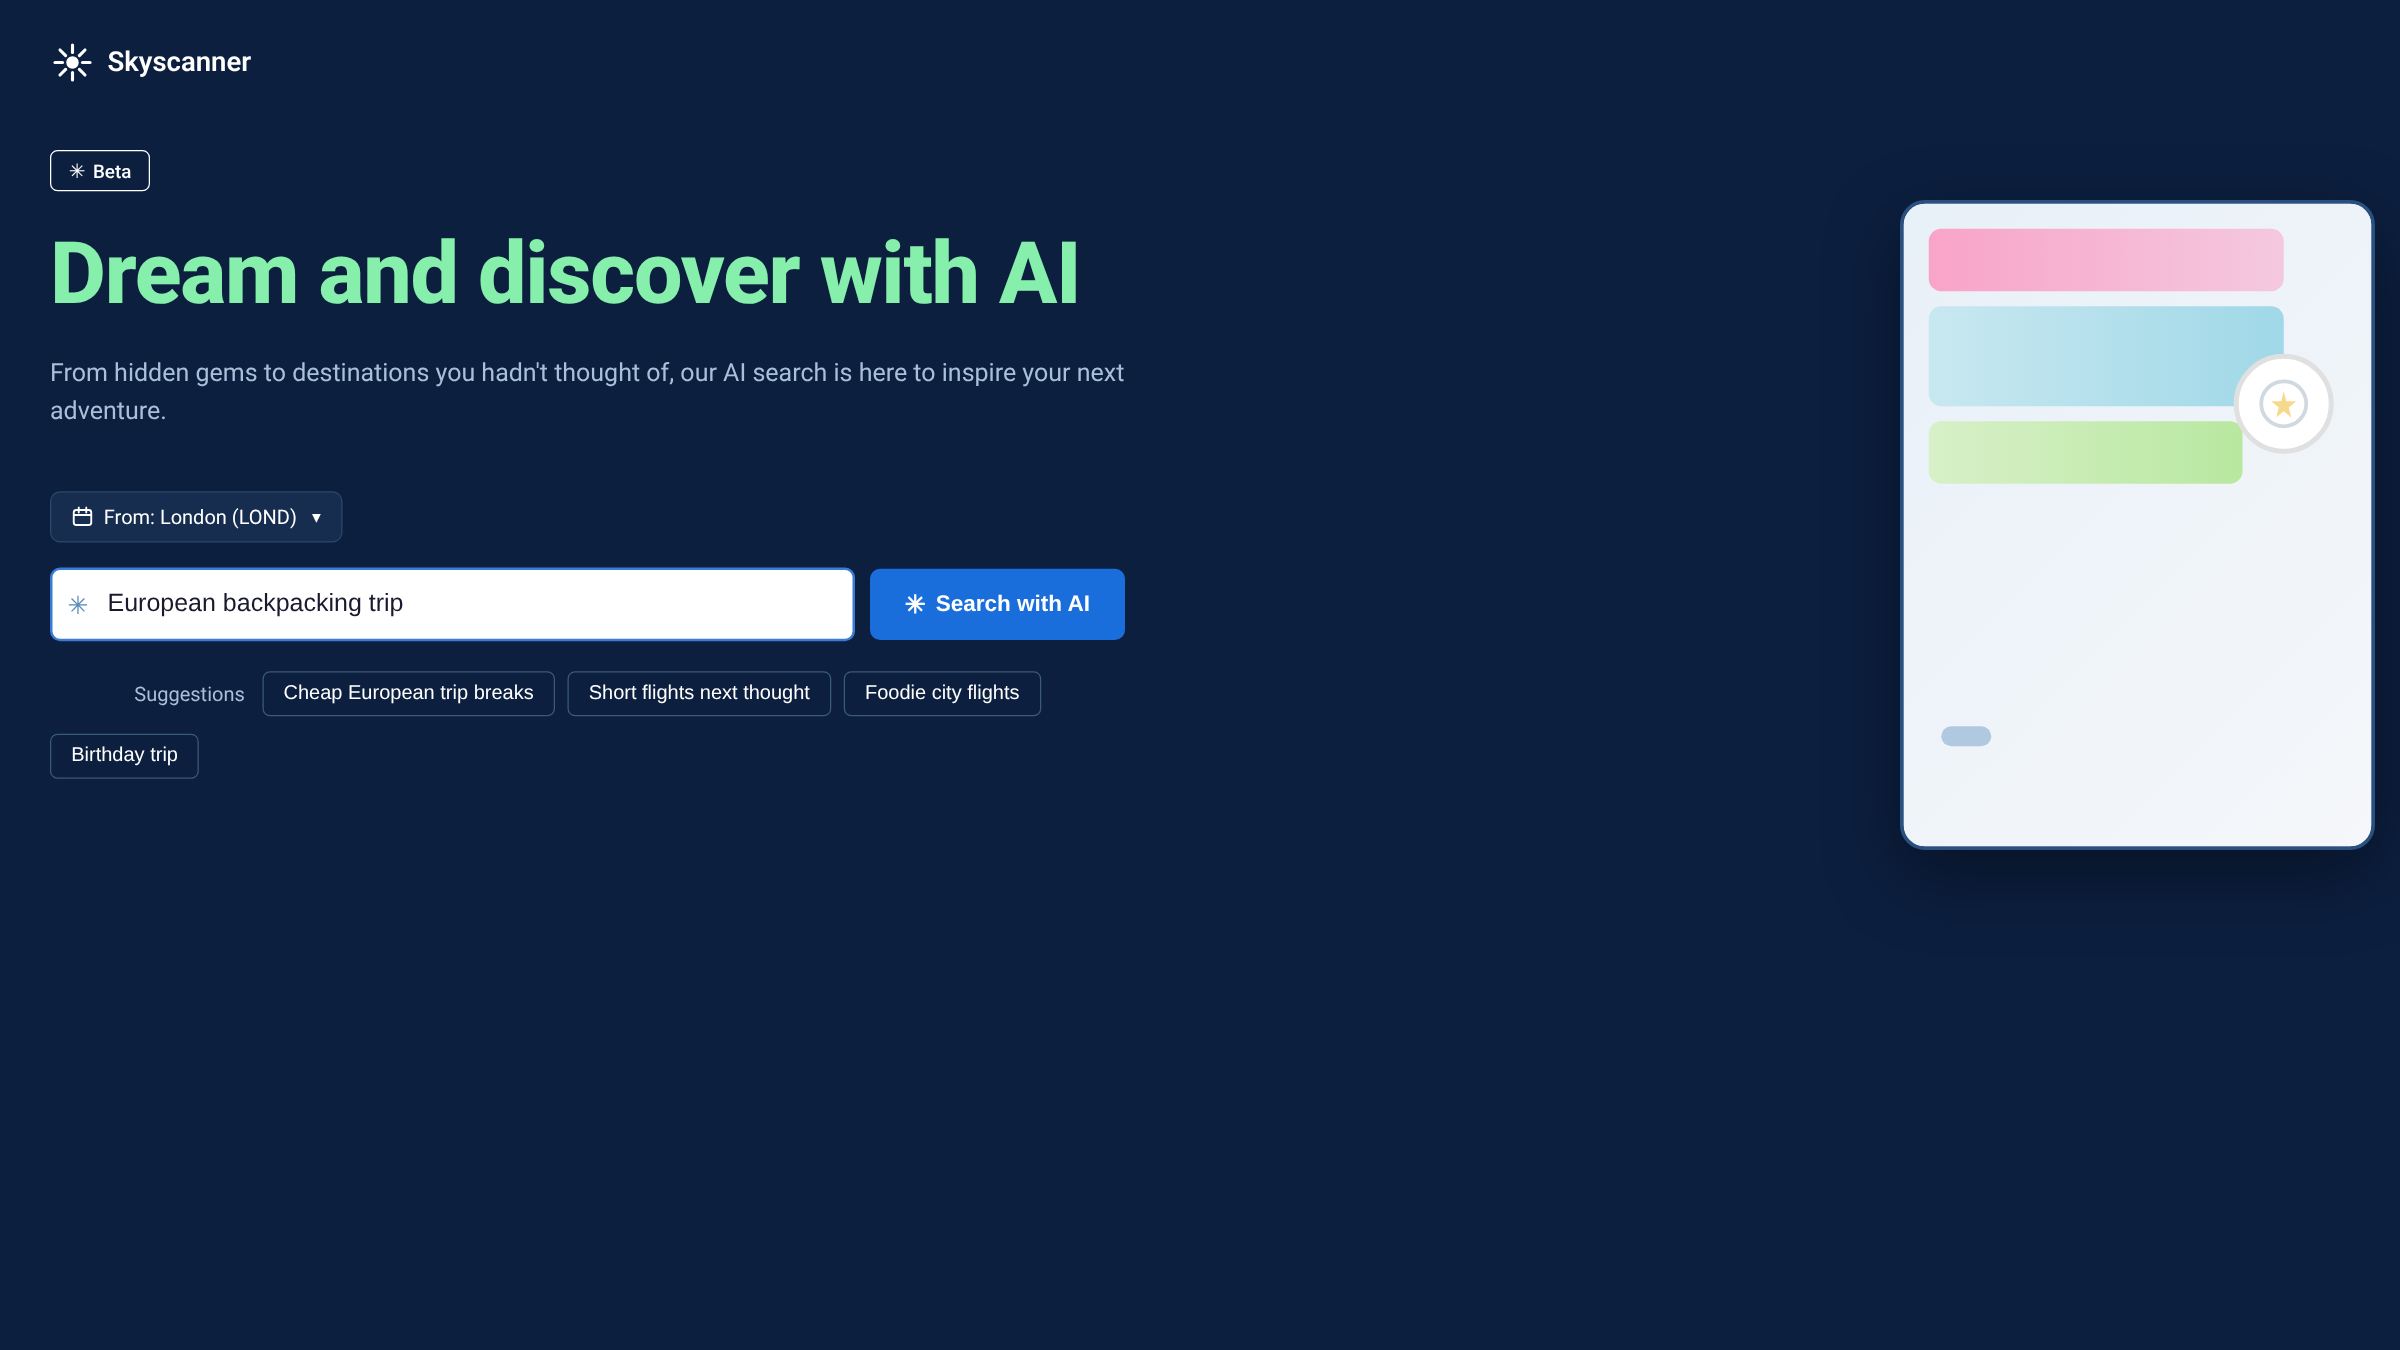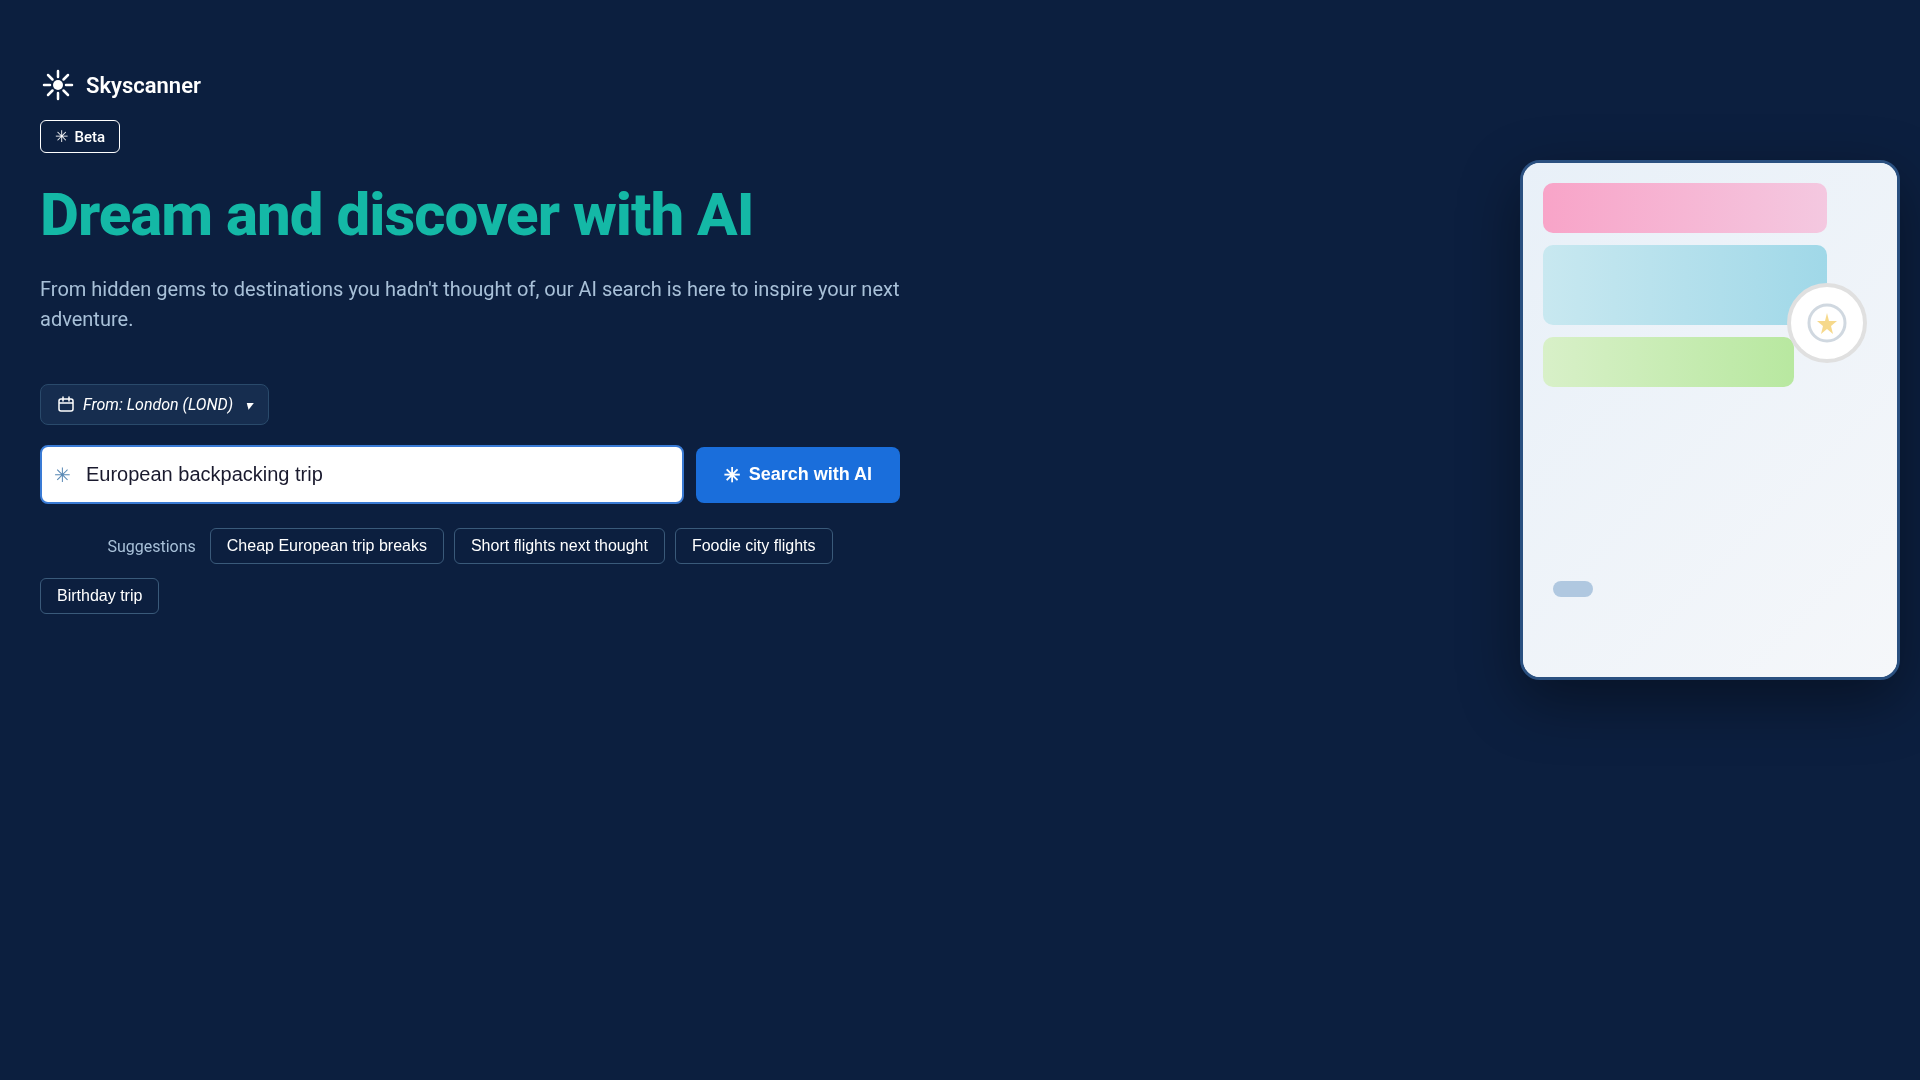--- a/index.html
+++ b/index.html
@@ -18,21 +18,20 @@
       position: relative;
     }
 
     .header {
       position: absolute;
       top: 32px;
       left: 40px;
       display: flex;
       align-items: center;
       gap: 12px;
-      margin-top: 35px;
     }
 
     .logo-container {
       display: flex;
       align-items: center;
       gap: 10px;
     }
 
     .logo-icon {
       width: 36px;
@@ -63,23 +62,23 @@
       font-weight: 500;
       color: #ffffff;
       margin-bottom: 30px;
     }
 
     .beta-star {
       font-size: 16px;
     }
 
     .headline {
-      font-size: 60px;
+      font-size: 69px;
       font-weight: 800;
-      color: #14b8a6;
+      color: #86efac;
       line-height: 1.05;
       margin-bottom: 28px;
       letter-spacing: -1px;
     }
 
     .subtitle {
       font-size: 20px;
       color: #a8c0d8;
       line-height: 1.5;
       margin-bottom: 50px;
@@ -98,21 +97,20 @@
       align-items: center;
       gap: 8px;
       background-color: #162d4f;
       border: 1.5px solid #2a4a6b;
       border-radius: 8px;
       padding: 10px 16px;
       font-size: 16px;
       color: #ffffff;
       cursor: pointer;
       margin-bottom: 20px;
-      font-style: italic;
     }
 
     .from-dropdown .chevron {
       font-size: 14px;
       margin-left: 4px;
     }
 
     .search-row {
       display: flex;
       align-items: center;

